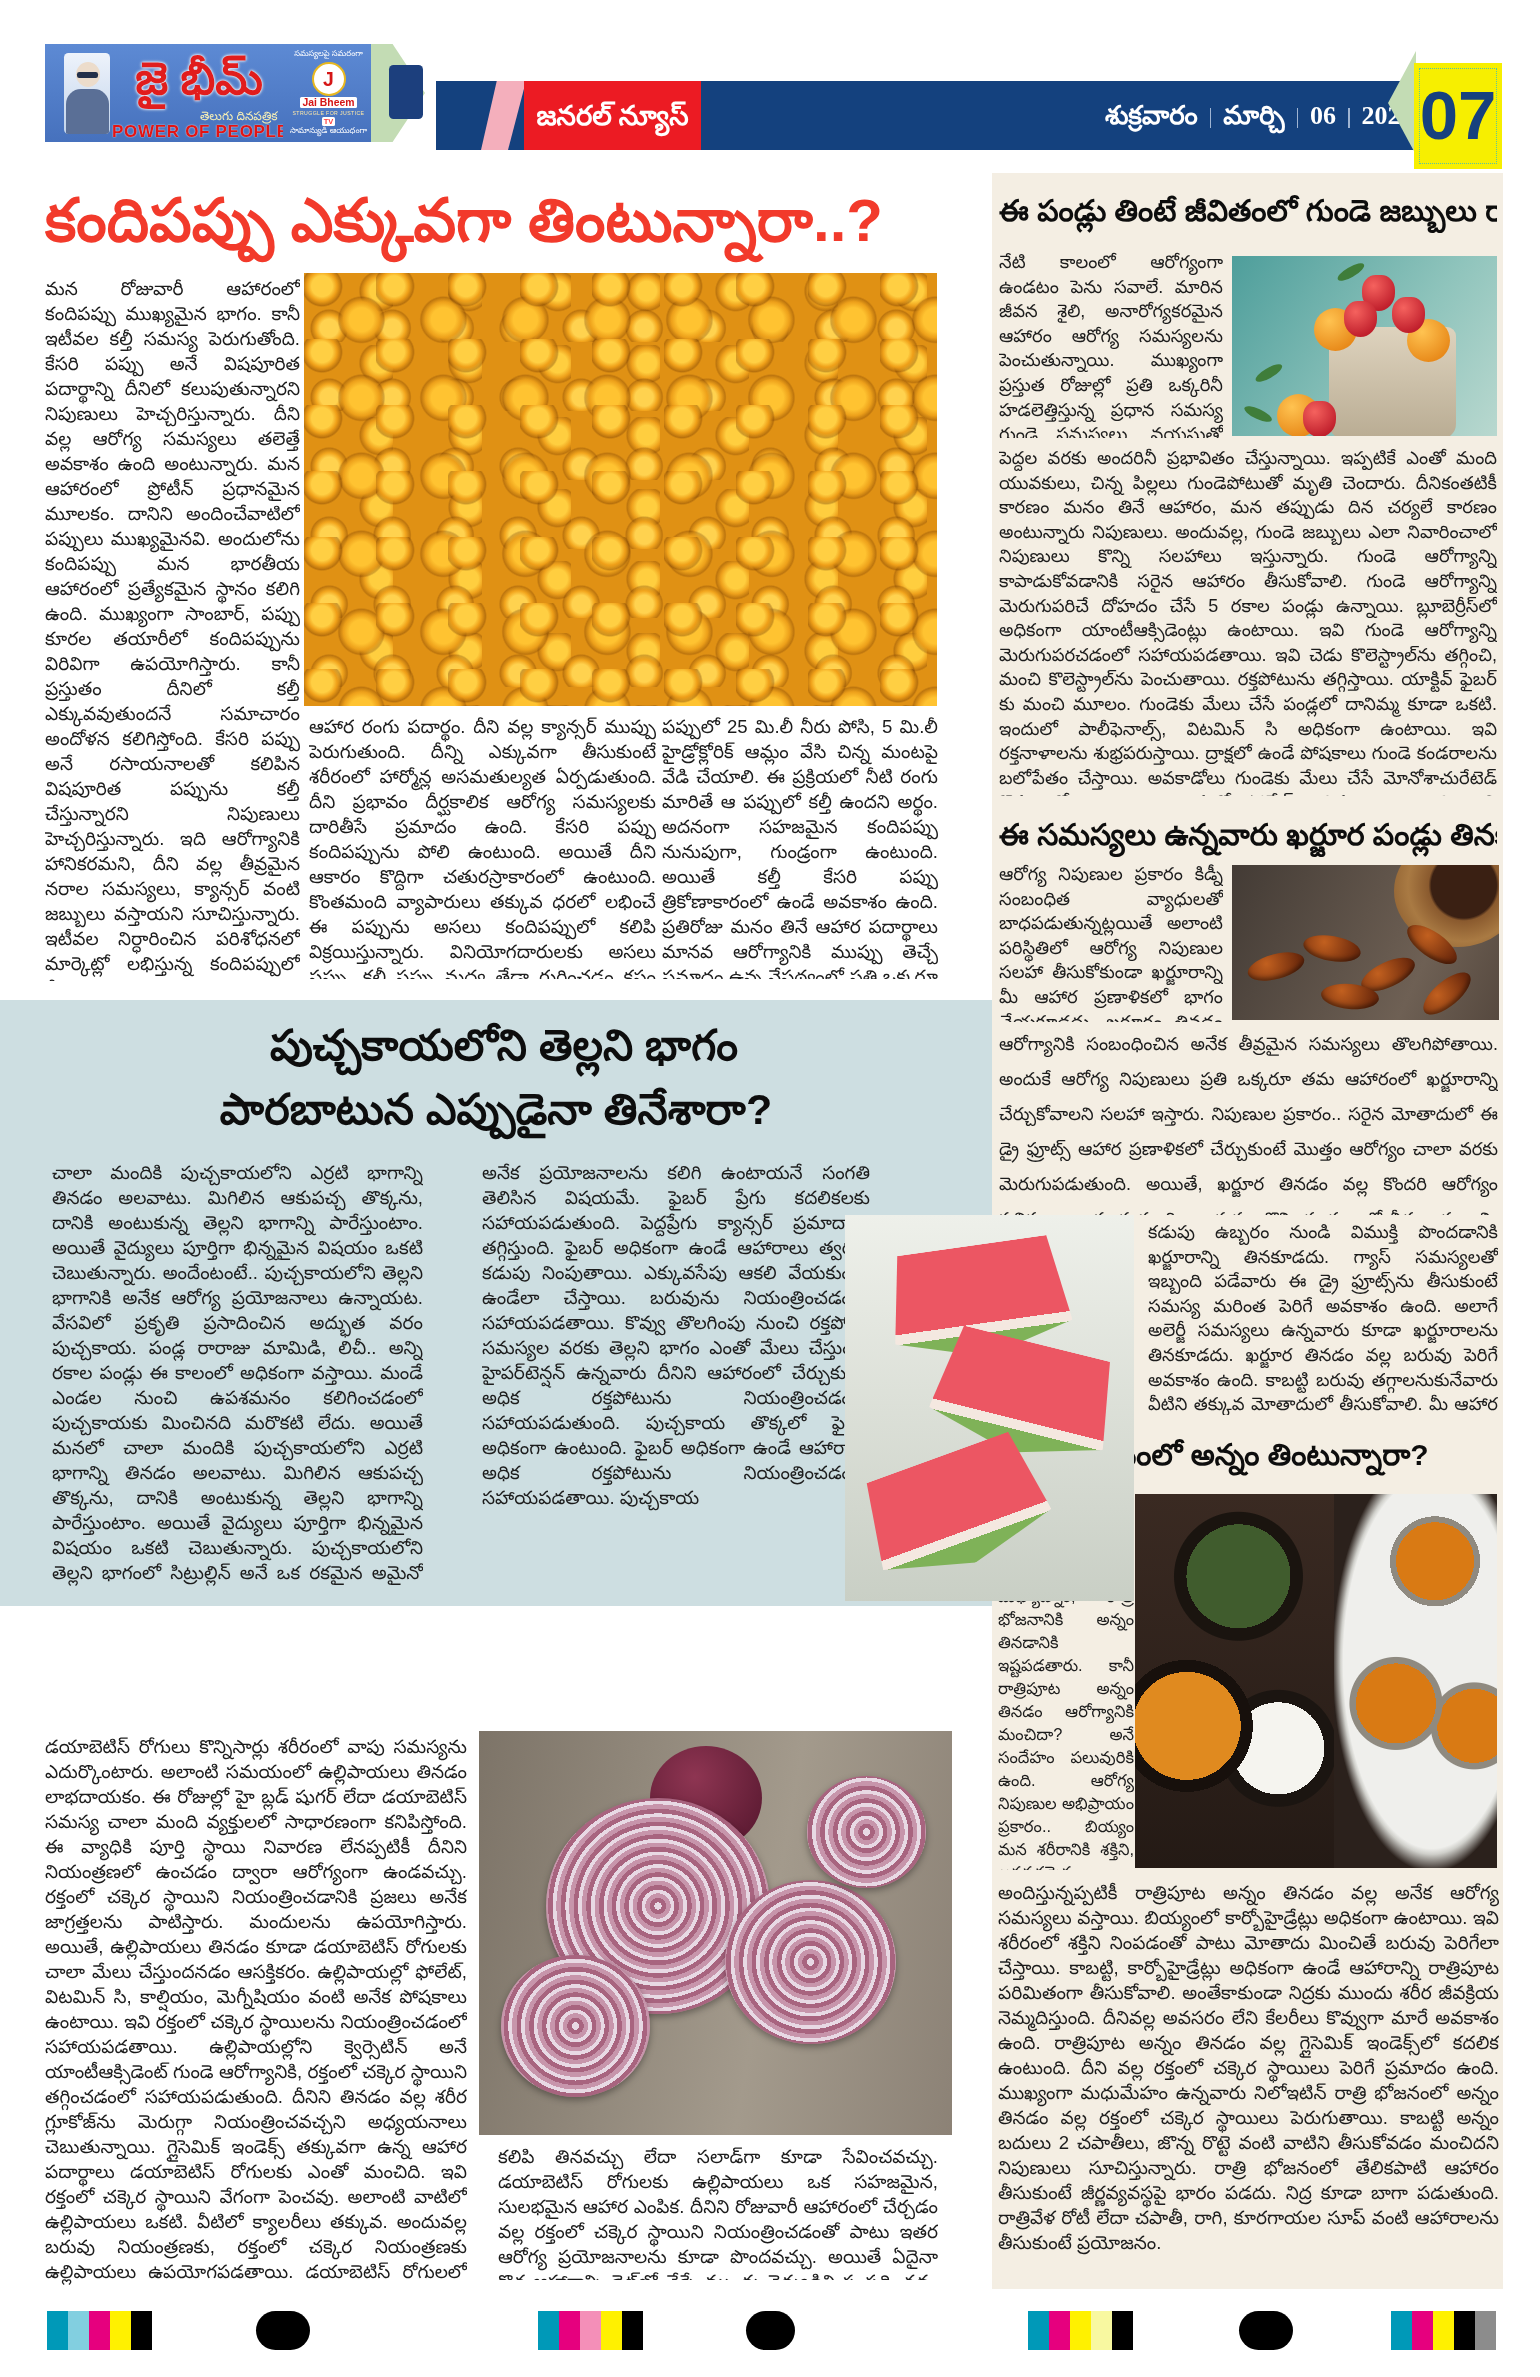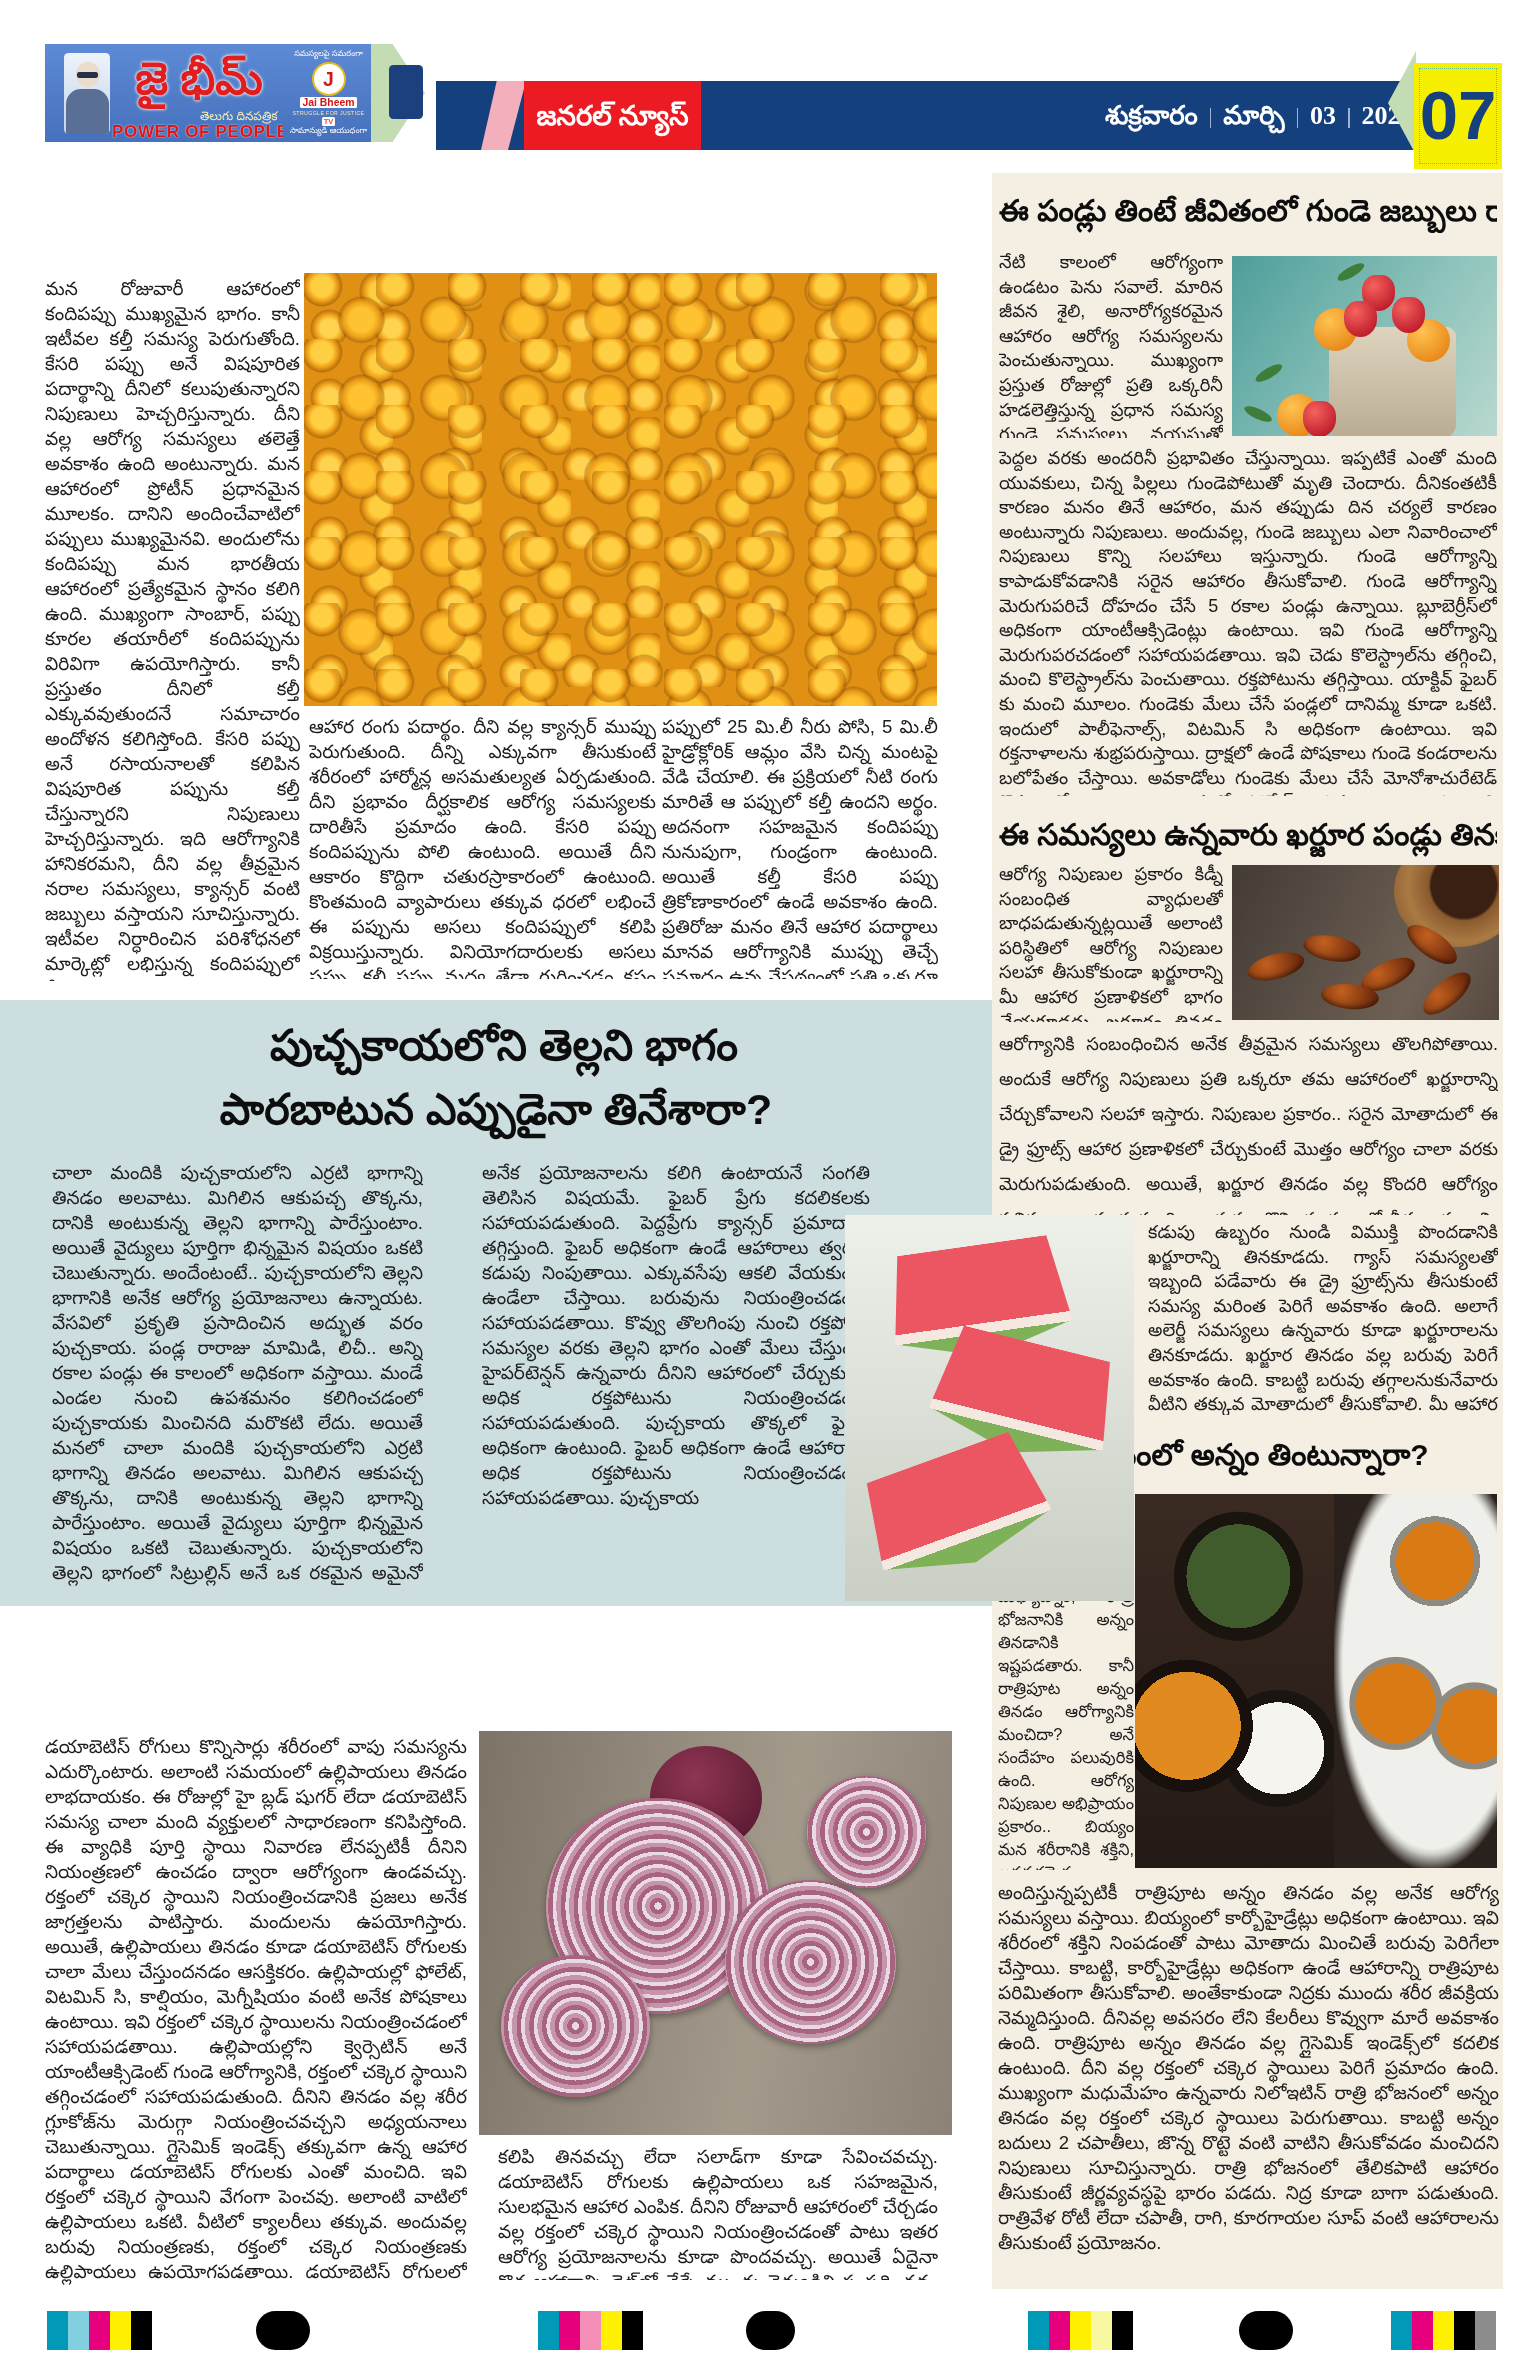--- a/index.html
+++ b/index.html
@@ -134,26 +134,27 @@
          <span class="tv-suffix">TV</span></div>
     <div>సామాన్యుడి ఆయుధంగా</div>
   </div>
   <div class="abs green-arrow"></div>
   <div class="abs navy-mini"></div>
 
   <div class="abs topbar">
     <div class="pink-slant"></div>
     <div class="section-badge">జనరల్ న్యూస్</div>
     <div class="date-row">
-      <span>శుక్రవారం</span><span class="date-sep"></span><span>మార్చి</span><span class="date-sep"></span><span>03</span><span class="date-sep"></span><span>2026</span>
+      <span>శుక్రవారం</span><span class="date-sep"></span><span>మార్చి</span><span class="date-sep"></span><span>06</span><span class="date-sep"></span><span>2026</span>
     </div>
   </div>
   <div class="abs pagefold"></div>
   <div class="abs pagebox">07</div>
 
+  <div class="abs dal-headline">కందిపప్పు ఎక్కువగా తింటున్నారా..?</div>
   <div class="abs txt dal-col1">మన రోజువారీ ఆహారంలో కందిపప్పు ముఖ్యమైన భాగం. కానీ ఇటీవల కల్తీ సమస్య పెరుగుతోంది. కేసరి పప్పు అనే విషపూరిత పదార్థాన్ని దీనిలో కలుపుతున్నారని నిపుణులు హెచ్చరిస్తున్నారు. దీని వల్ల ఆరోగ్య సమస్యలు తలెత్తే అవకాశం ఉంది అంటున్నారు. మన ఆహారంలో ప్రోటీన్ ప్రధానమైన మూలకం. దానిని అందించేవాటిలో పప్పులు ముఖ్యమైనవి. అందులోను కందిపప్పు మన భారతీయ ఆహారంలో ప్రత్యేకమైన స్థానం కలిగి ఉంది. ముఖ్యంగా సాంబార్, పప్పు కూరల తయారీలో కందిపప్పును విరివిగా ఉపయోగిస్తారు. కానీ ప్రస్తుతం దీనిలో కల్తీ ఎక్కువవుతుందనే సమాచారం అందోళన కలిగిస్తోంది. కేసరి పప్పు అనే రసాయనాలతో కలిపిన విషపూరిత పప్పును కల్తీ చేస్తున్నారని నిపుణులు హెచ్చరిస్తున్నారు. ఇది ఆరోగ్యానికి హానికరమని, దీని వల్ల తీవ్రమైన నరాల సమస్యలు, క్యాన్సర్ వంటి జబ్బులు వస్తాయని సూచిస్తున్నారు. ఇటీవల నిర్ధారించిన పరిశోధనలో మార్కెట్లో లభిస్తున్న కందిపప్పులో కేసరి పప్పును కలుపుతున్నట్లు గుర్తించారు. ఈ కేసరి పప్పు అసలు పప్పును పోలి ఉండటంతో గుర్తించడం కష్టం అవుతోంది. ఇది కలుషిత మొక్కల నుంచి పొందే విషపూరిత పదార్థం. దీని ముఖ్య లక్షణం నరాల వ్యవస్థ దెబ్బతినడం అని ఆరోగ్య నిపుణులు చెబుతున్నారు. దీన్ని ఎక్కువగా తింటే కాళ్లు, చేతులు పని చేయకపోవడం, నడవలేకపోవడం లాంటి సమస్యలు వస్తాయి. దీని ప్రభావం శాశ్వతంగా ఉండే ప్రమాదం ఉంది. కల్తీని గుర్తించకుండా ఉండేందుకు మెటానిల్ ఎల్లో అనే రసాయనాన్ని ఉపయోగిస్తున్నారు. ఇది ఒక రకమైన</div>
   <div class="abs ph-dal"></div>
   <div class="abs txt dal-colA">ఆహార రంగు పదార్థం. దీని వల్ల క్యాన్సర్ ముప్పు పెరుగుతుంది. దీన్ని ఎక్కువగా తీసుకుంటే శరీరంలో హార్మోన్ల అసమతుల్యత ఏర్పడుతుంది. దీని ప్రభావం దీర్ఘకాలిక ఆరోగ్య సమస్యలకు దారితీసే ప్రమాదం ఉంది. కేసరి పప్పు కందిపప్పును పోలి ఉంటుంది. అయితే దీని ఆకారం కొద్దిగా చతురస్రాకారంలో ఉంటుంది. కొంతమంది వ్యాపారులు తక్కువ ధరలో లభించే ఈ పప్పును అసలు కందిపప్పులో కలిపి విక్రయిస్తున్నారు. వినియోగదారులకు అసలు పప్పు, కల్తీ పప్పు మధ్య తేడా గుర్తించడం కష్టం అవుతోంది. ఇంట్లోనే ఈ పప్పులో కల్తీ ఉందో లేదో సులభంగా పరీక్షించుకోవచ్చు. దాని కోసం 10 గ్రాముల</div>
   <div class="abs txt dal-colB">పప్పులో 25 మి.లీ నీరు పోసి, 5 మి.లీ హైడ్రోక్లోరిక్ ఆమ్లం వేసి చిన్న మంటపై వేడి చేయాలి. ఈ ప్రక్రియలో నీటి రంగు మారితే ఆ పప్పులో కల్తీ ఉందని అర్థం. అదనంగా సహజమైన కందిపప్పు నునుపుగా, గుండ్రంగా ఉంటుంది. అయితే కల్తీ కేసరి పప్పు త్రికోణాకారంలో ఉండే అవకాశం ఉంది. ప్రతిరోజు మనం తినే ఆహార పదార్థాలు మానవ ఆరోగ్యానికి ముప్పు తెచ్చే ప్రమాదం ఉన్న నేపథ్యంలో ప్రతి ఒక్కరూ అప్రమత్తంగా ఉండాలని నిపుణులు సూచిస్తున్నారు. నాణ్యమైన పప్పులను మాత్రమే కొనుగోలు చేయాలి. తక్కువ ధరకు లభించే నాణ్యత లేని పప్పులను కొనడం మానుకోవాలి.</div>
 
   <div class="abs cream"></div>
 
   <div class="abs hd-black fr-head">ఈ పండ్లు తింటే జీవితంలో గుండె జబ్బులు రావ్..</div>
   <div class="abs ph-fruits">
     <div class="bag"></div>

